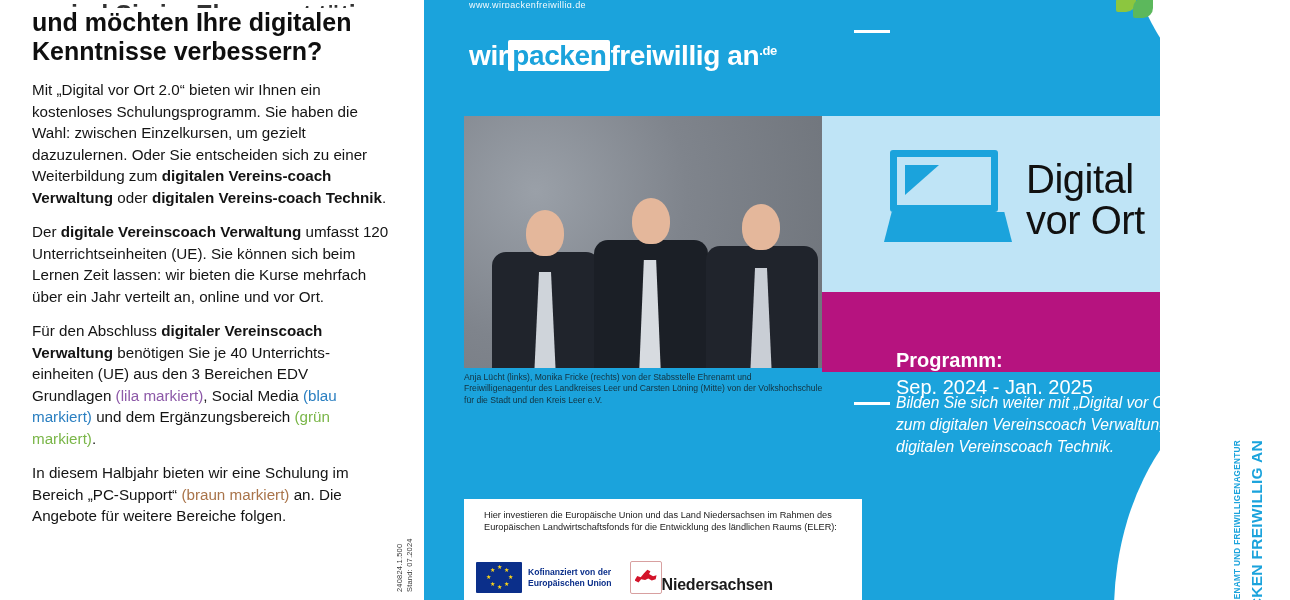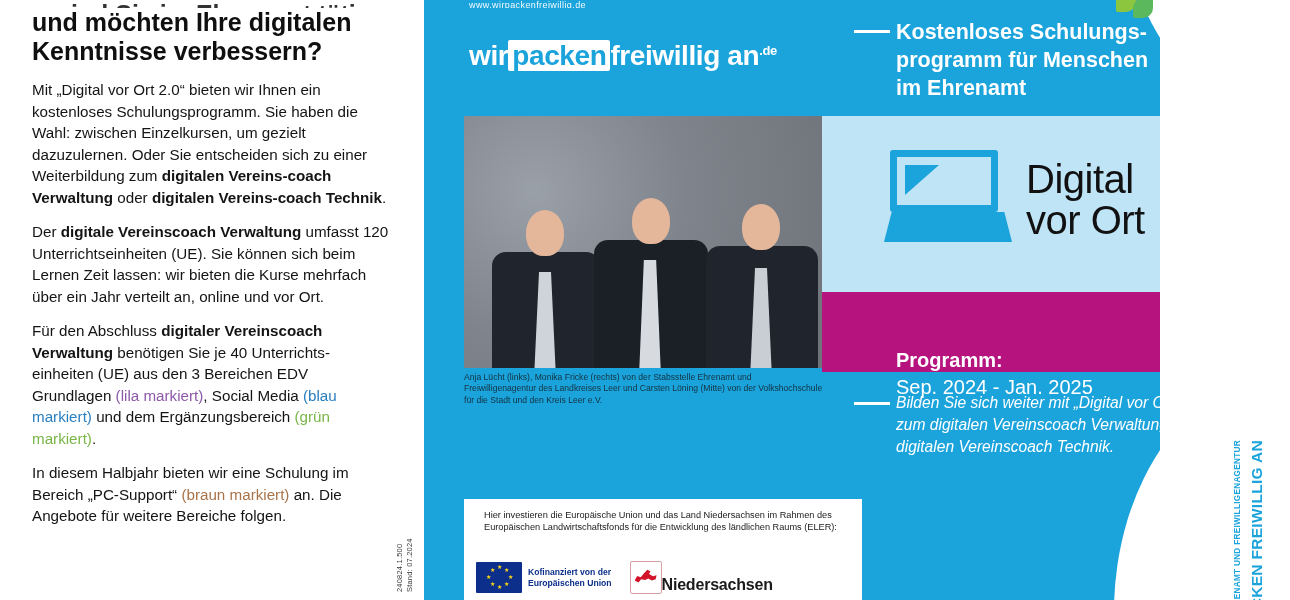--- a/index.html
+++ b/index.html
@@ -535,25 +535,20 @@
         <div class="p-body" style="left:4px; bottom:0; width:112px; height:122px;"></div>
         <div class="p-shirt" style="left:44px; bottom:0; width:30px; height:100px; background:#c9ced5; clip-path:polygon(30% 0,70% 0,85% 100%,15% 100%);"></div>
         <div class="p-head" style="left:40px; bottom:118px; width:38px; height:46px;"></div>
         <div class="p-hair" style="left:28px; bottom:116px; width:62px; height:66px; background:#4a2a22; z-index:-1;"></div>
       </div>
     </div>
 
     <div class="caption">Anja Lücht (links), Monika Fricke (rechts) von der Stabsstelle Ehrenamt und Freiwilligenagentur des Landkreises Leer und Carsten Löning (Mitte) von der Volkshochschule für die Stadt und den Kreis Leer e.V.</div>
 
     <div class="dash" style="left:430px; top:30px;"></div>
-    <div class="right-headline">
-      <div>Kostenloses Schulungs-</div>
-      <div>programm für Menschen</div>
-      <div>im Ehrenamt</div>
-    </div>
 
     <div class="dvo-logo">
       <div class="dvo-mark">
         <div class="screen"></div>
         <div class="base"></div>
       </div>
       <div class="dvo-text">
         <div>Digital</div>
         <div>vor Ort</div>
       </div>

